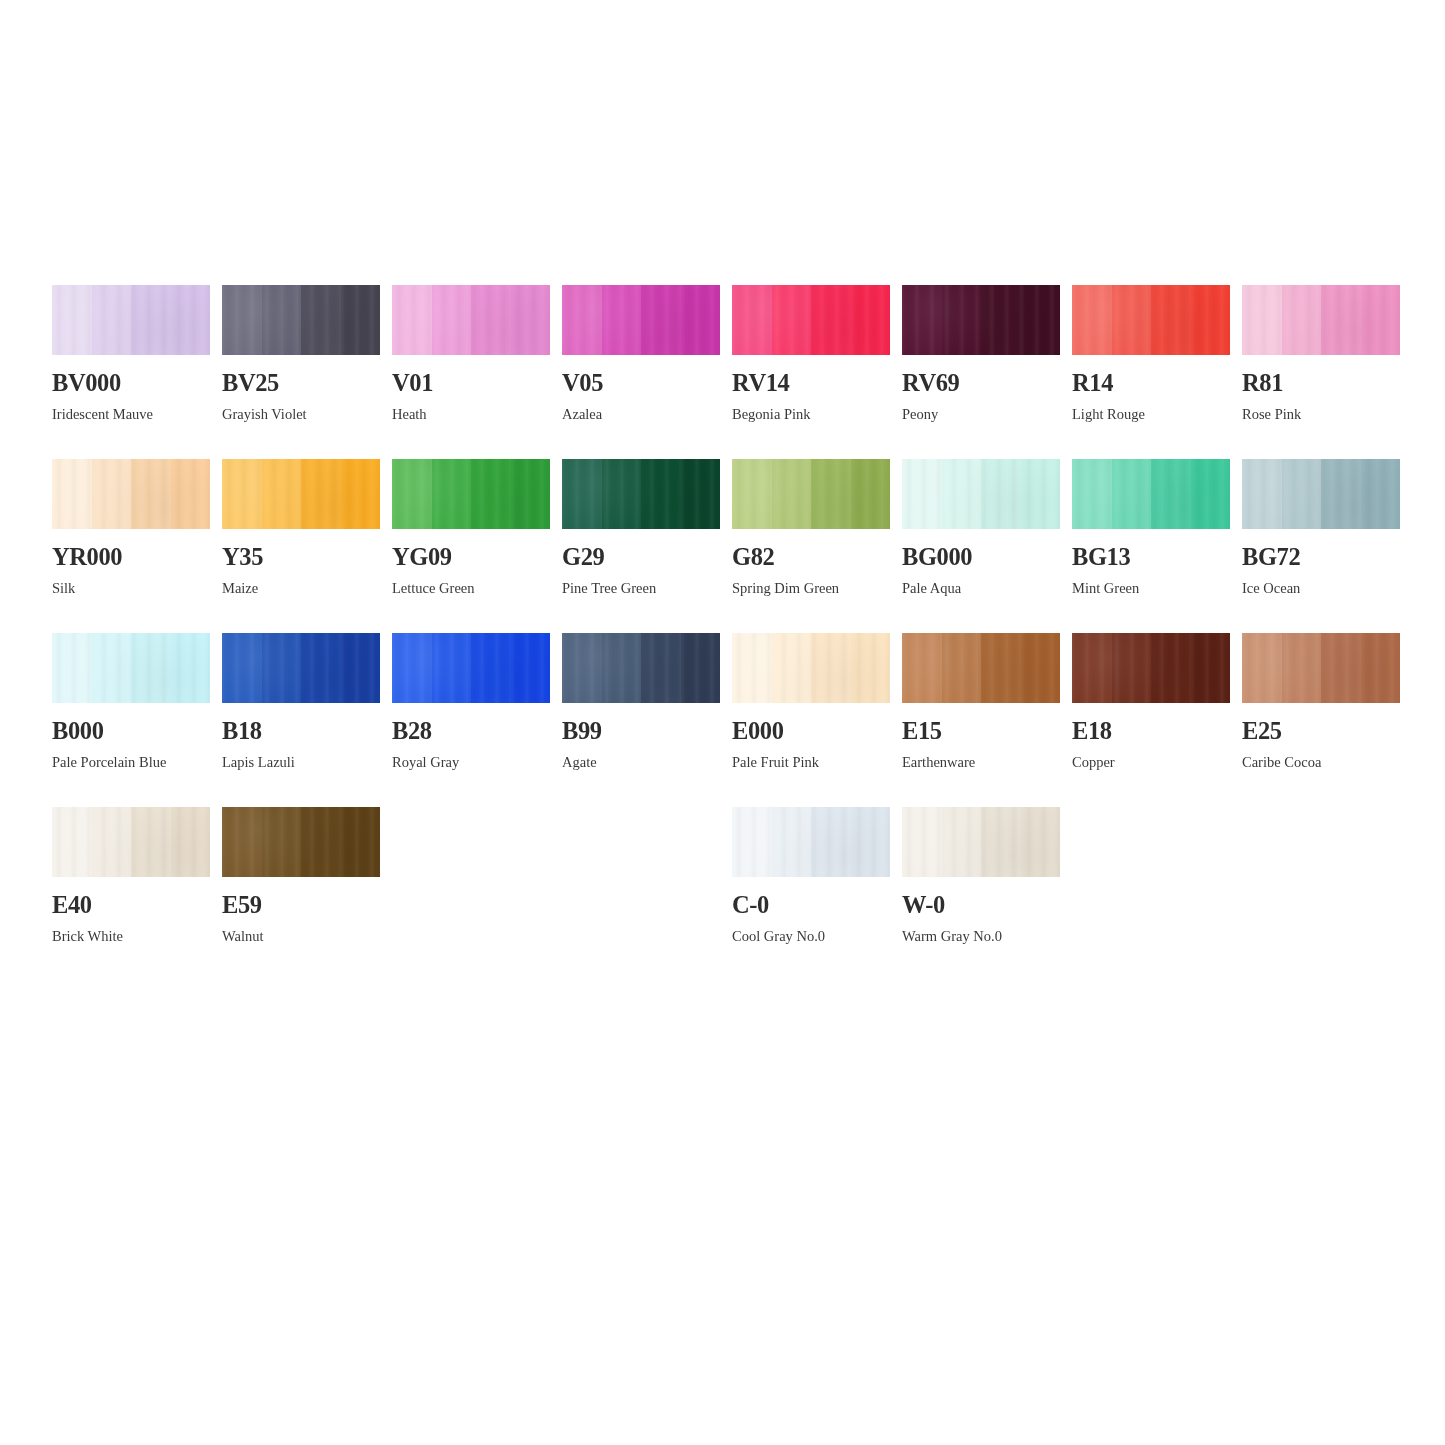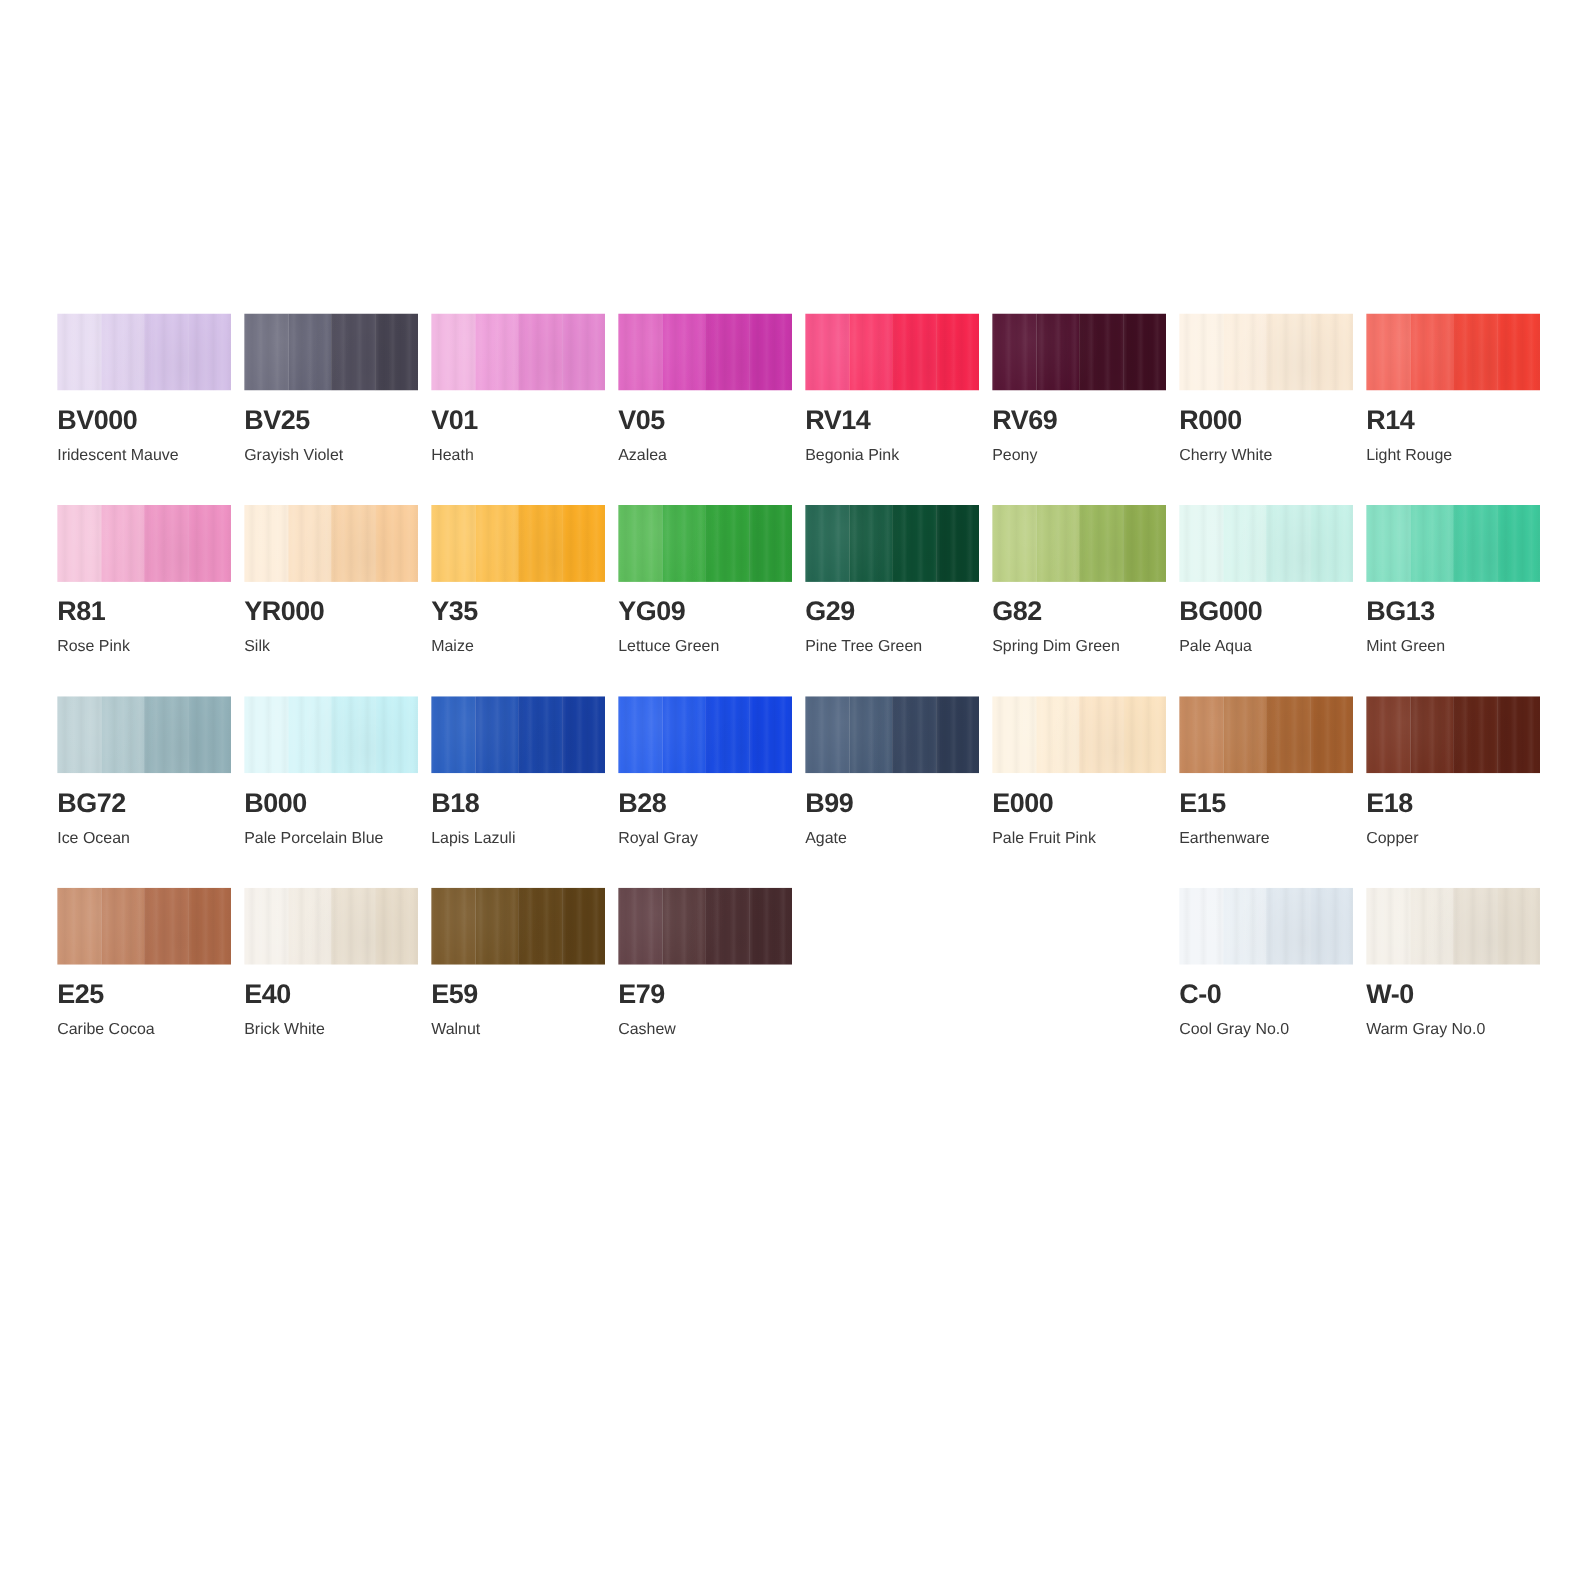--- a/index.html
+++ b/index.html
@@ -32,20 +32,21 @@
     display: grid;
     grid-template-columns: repeat(8, 158px);
     column-gap: 12px;
     row-gap: 0px;
   }
 
   .swatch-cell {
     width: 158px;
     height: 174px;
     box-sizing: border-box;
+    font-family: Liberation Serif, serif;
   }
   .swatch-cell.empty {
     visibility: hidden;
   }
 
   .swatch-bands {
     width: 158px;
     height: 70px;
     display: flex;
     flex-direction: row;
@@ -153,30 +154,20 @@
           <div class="band" style="background: rgb(86, 20, 52);"></div>
           <div class="band" style="background: rgb(77, 15, 44);"></div>
           <div class="band" style="background: rgb(69, 16, 38);"></div>
           <div class="band" style="background: rgb(64, 14, 34);"></div>
         </div>
         <div class="swatch-code">RV69</div>
         <div class="swatch-name">Peony</div>
       </div>
       <div class="swatch-cell">
         <div class="swatch-bands">
-          <div class="band" style="background: rgb(253, 243, 230);"></div>
-          <div class="band" style="background: rgb(252, 239, 223);"></div>
-          <div class="band" style="background: rgb(251, 236, 217);"></div>
-          <div class="band" style="background: rgb(251, 234, 213);"></div>
-        </div>
-        <div class="swatch-code">R000</div>
-        <div class="swatch-name">Cherry White</div>
-      </div>
-      <div class="swatch-cell">
-        <div class="swatch-bands">
           <div class="band" style="background: rgb(244, 109, 99);"></div>
           <div class="band" style="background: rgb(242, 90, 79);"></div>
           <div class="band" style="background: rgb(242, 73, 60);"></div>
           <div class="band" style="background: rgb(243, 64, 52);"></div>
         </div>
         <div class="swatch-code">R14</div>
         <div class="swatch-name">Light Rouge</div>
       </div>
       <div class="swatch-cell">
         <div class="swatch-bands">
@@ -361,30 +352,20 @@
       <div class="swatch-cell">
         <div class="swatch-bands">
           <div class="band" style="background: rgb(122, 90, 44);"></div>
           <div class="band" style="background: rgb(112, 82, 36);"></div>
           <div class="band" style="background: rgb(101, 72, 28);"></div>
           <div class="band" style="background: rgb(93, 65, 23);"></div>
         </div>
         <div class="swatch-code">E59</div>
         <div class="swatch-name">Walnut</div>
       </div>
-      <div class="swatch-cell">
-        <div class="swatch-bands">
-          <div class="band" style="background: rgb(99, 67, 72);"></div>
-          <div class="band" style="background: rgb(88, 58, 60);"></div>
-          <div class="band" style="background: rgb(78, 49, 52);"></div>
-          <div class="band" style="background: rgb(71, 43, 46);"></div>
-        </div>
-        <div class="swatch-code">E79</div>
-        <div class="swatch-name">Cashew</div>
-      </div>
       <div class="swatch-cell empty"></div>
       <div class="swatch-cell empty"></div>
       <div class="swatch-cell">
         <div class="swatch-bands">
           <div class="band" style="background: rgb(243, 246, 249);"></div>
           <div class="band" style="background: rgb(234, 240, 245);"></div>
           <div class="band" style="background: rgb(226, 234, 241);"></div>
           <div class="band" style="background: rgb(222, 231, 239);"></div>
         </div>
         <div class="swatch-code">C-0</div>

